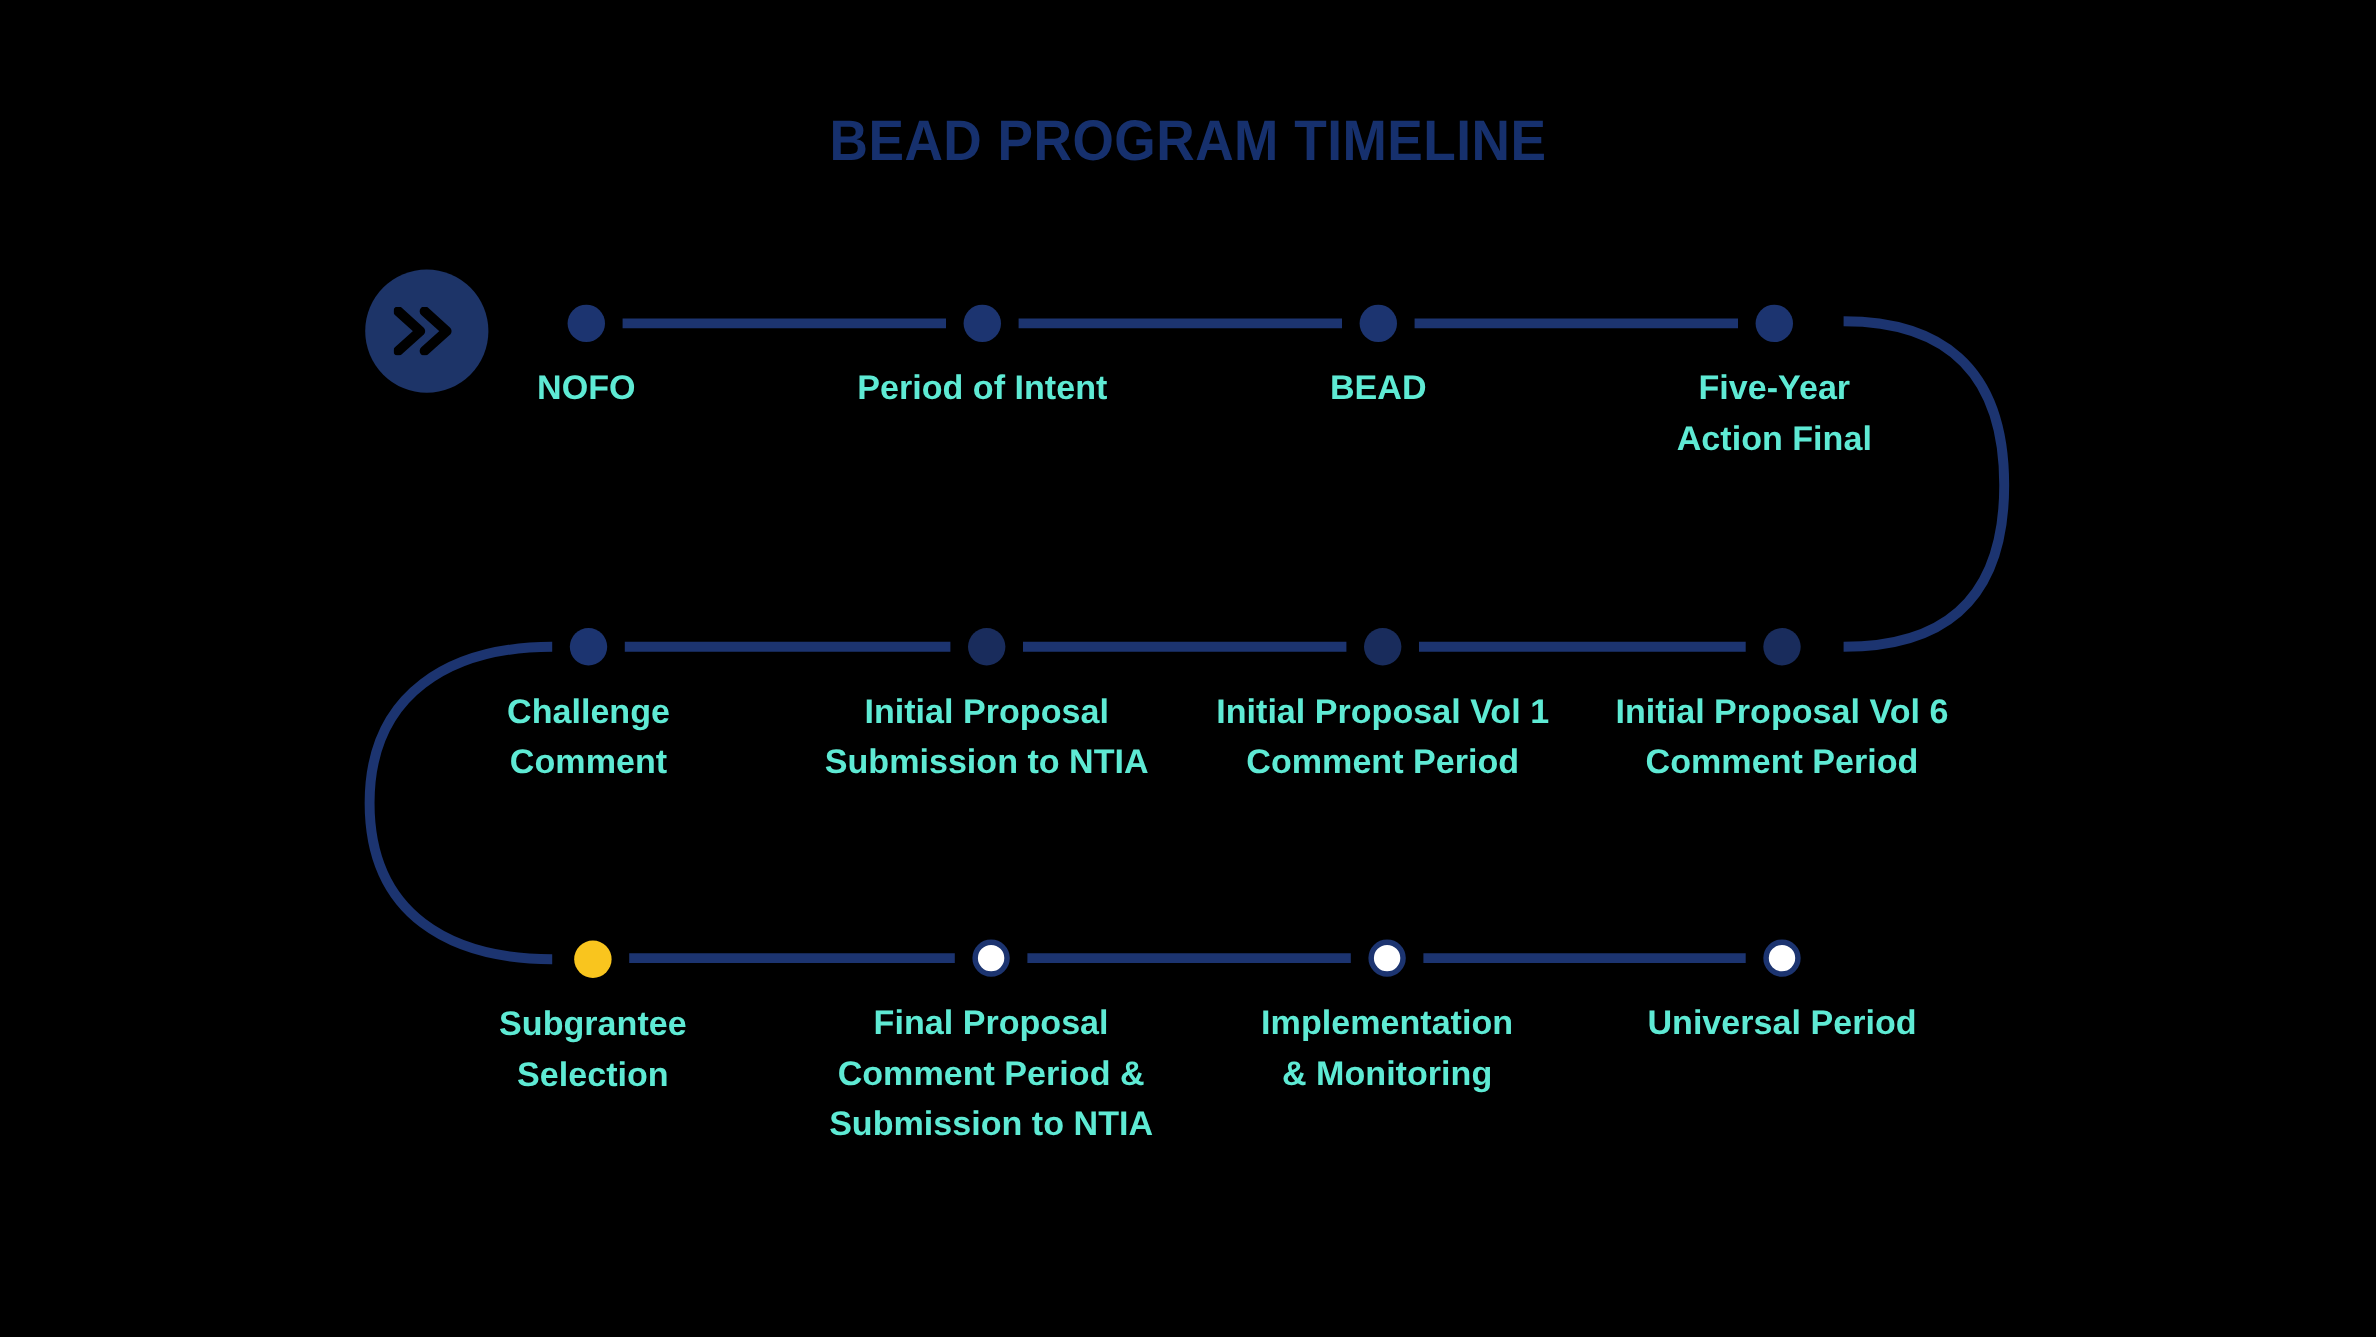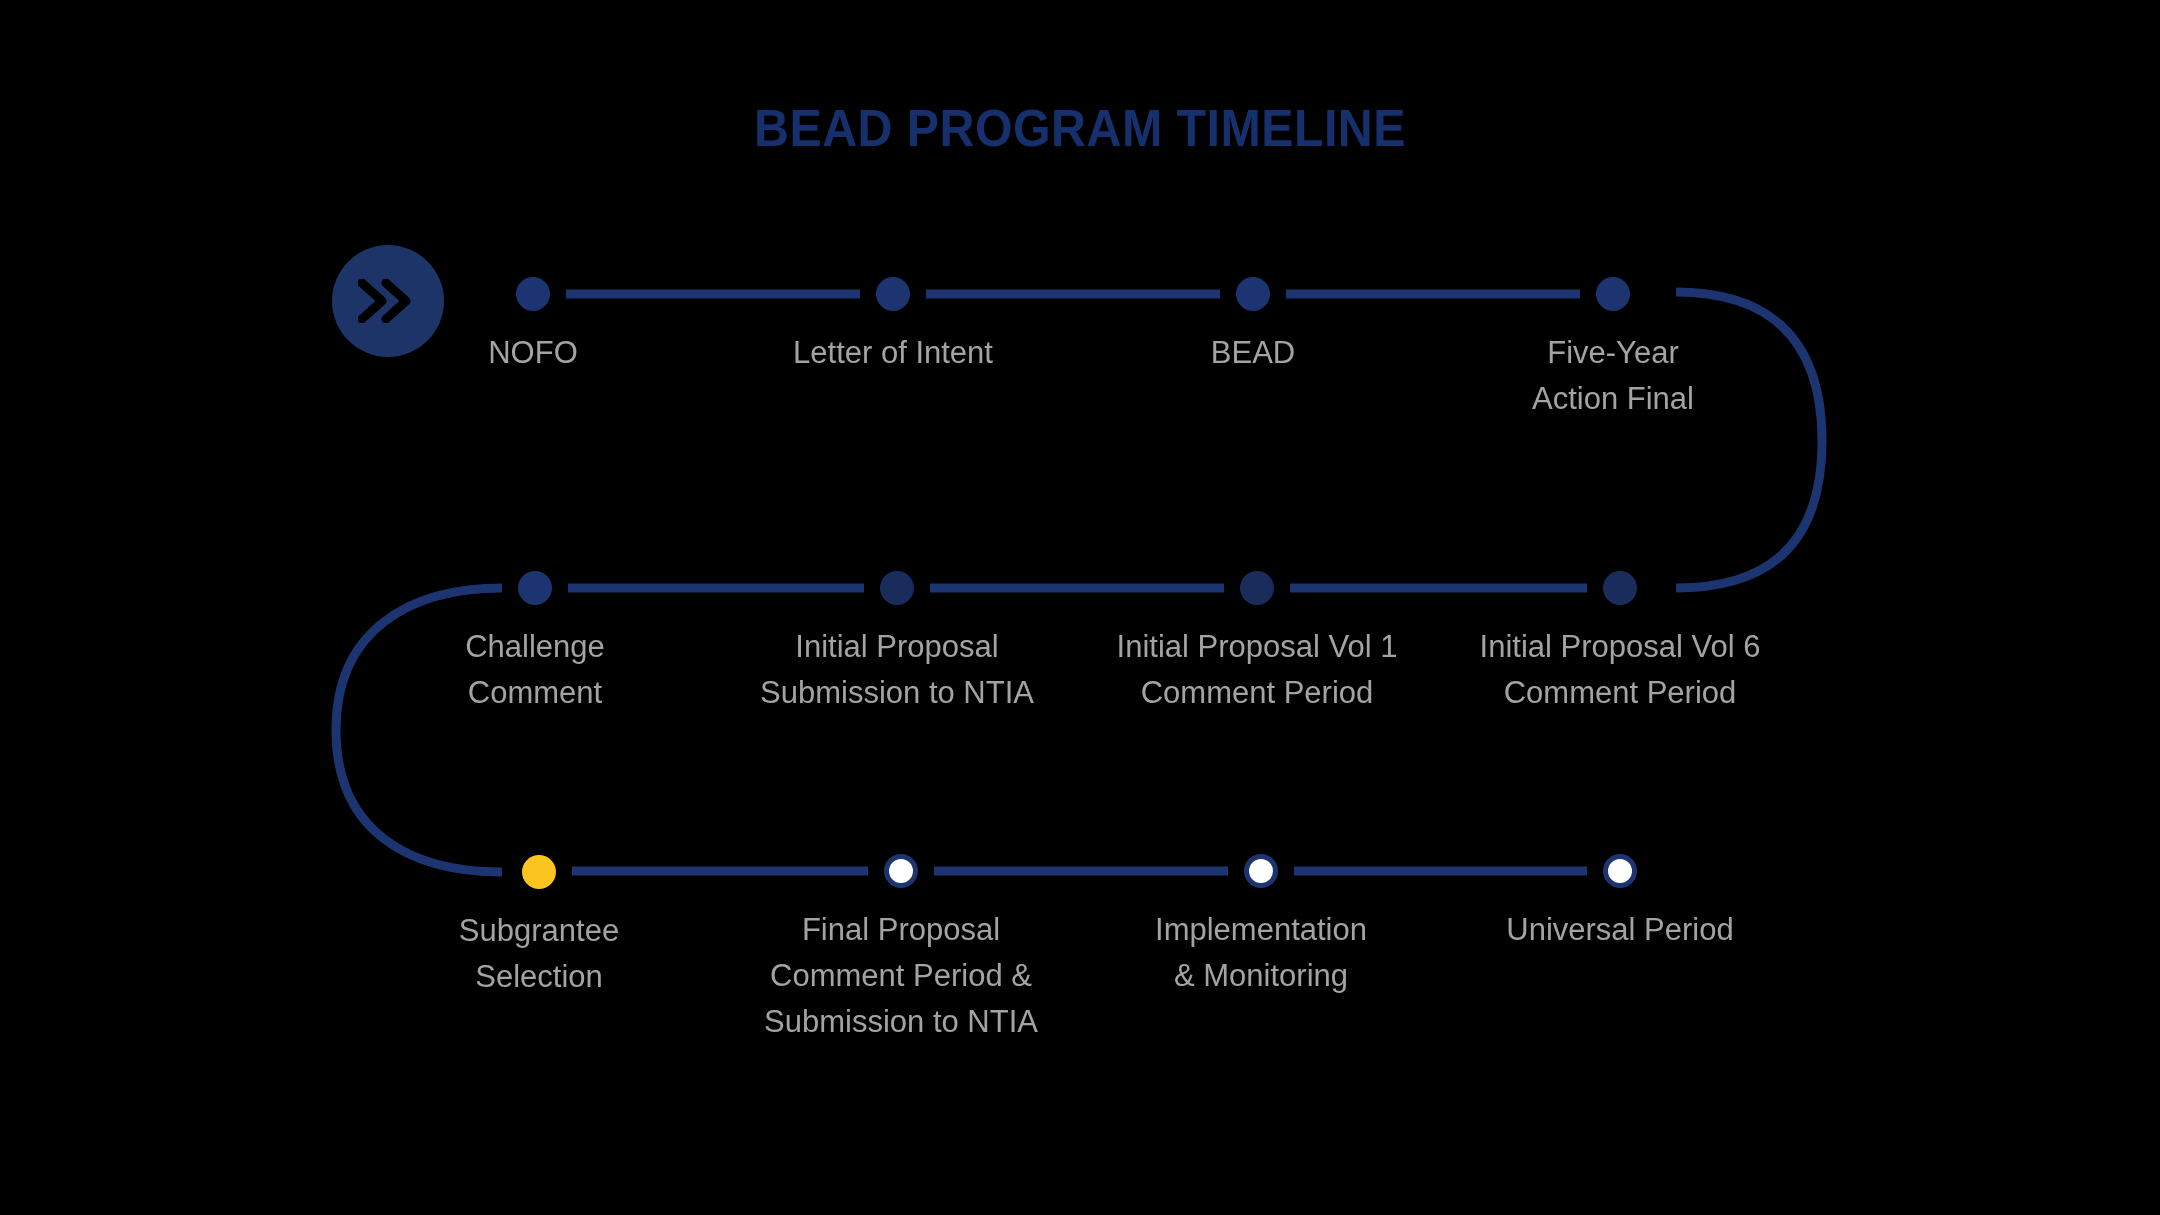--- a/index.html
+++ b/index.html
@@ -90,25 +90,25 @@
   .node.hollow .dot {
     background: #ffffff;
     border: 5px solid #1c3470;
   }
   .node .label {
     position: absolute;
     left: -190px;
     top: 36px;
     width: 380px;
     text-align: center;
-    color: #a3a3a3;
+    color: #5eead4;
     font-family: "Liberation Sans", sans-serif;
     font-size: 31px;
     line-height: 46px;
-    font-weight: normal;
+    font-weight: bold;
     white-space: pre-line;
   }
 </style>
 </head>
 <body>
 
 <div id="stage">
 
   <div id="title">BEAD PROGRAM TIMELINE</div>
 
@@ -139,21 +139,21 @@
       <path d="M28 4 L48 22 L28 40" fill="none" stroke="#000000" stroke-width="9" stroke-linecap="round" stroke-linejoin="round"></path>
     </svg>
   </div>
 
   <div class="node filled" style="left:533px; top:294px;">
     <div class="dot"></div>
     <div class="label">NOFO</div>
   </div>
   <div class="node filled" style="left:893px; top:294px;">
     <div class="dot"></div>
-    <div class="label">Letter of Intent</div>
+    <div class="label">Period of Intent</div>
   </div>
   <div class="node filled" style="left:1253px; top:294px;">
     <div class="dot"></div>
     <div class="label">BEAD</div>
   </div>
   <div class="node filled" style="left:1613px; top:294px;">
     <div class="dot"></div>
     <div class="label">Five-Year
 Action Final</div>
   </div>

